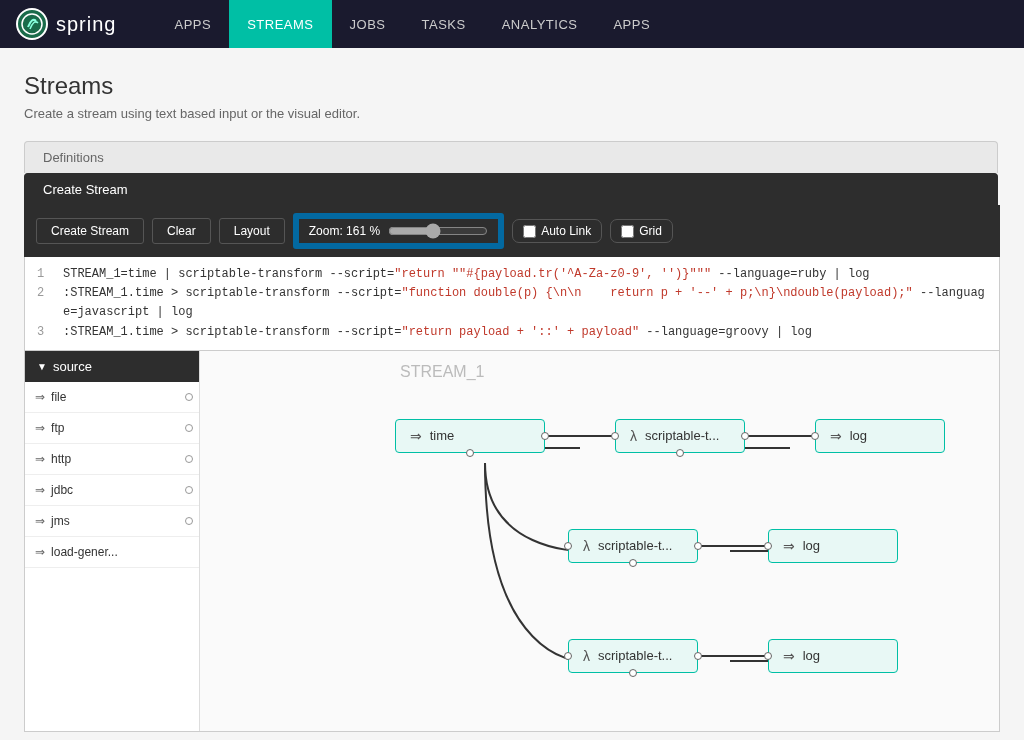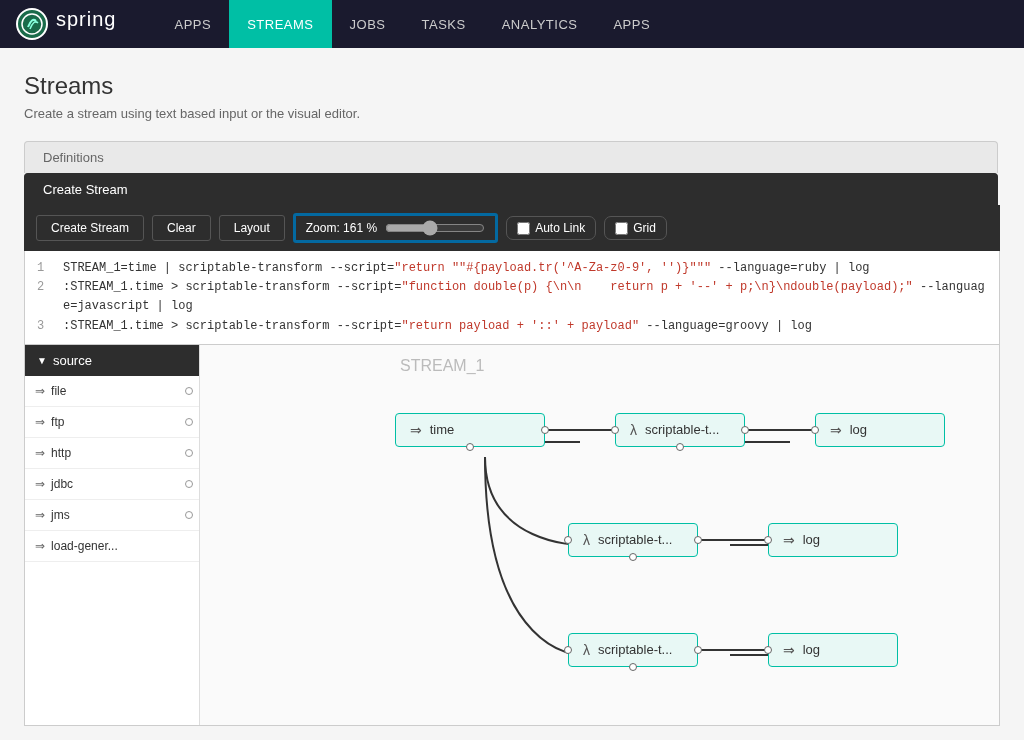--- a/index.html
+++ b/index.html
@@ -1,40 +1,40 @@
 <!DOCTYPE html>
 <html><head>
   <meta charset="utf-8">
   <style>
     * { box-sizing: border-box; margin: 0; padding: 0; }
     body { font-family: 'Helvetica Neue', Arial, sans-serif; background: #f5f5f5; color: #333; font-size: 14px; }
 
     
     nav { background: #1a1a2e; display: flex; align-items: center; height: 48px; padding: 0 16px; }
-    .nav-logo { display: flex; align-items: flex-start; gap: 8px; margin-right: 40px; }
+    .nav-logo { display: flex; align-items: center; gap: 8px; margin-right: 40px; }
     .nav-logo-circle { width: 32px; height: 32px; border-radius: 50%; background: #1a6b4a; border: 2px solid #fff; display: flex; align-items: center; justify-content: center; color: #fff; font-weight: bold; font-size: 12px; }
     .nav-logo-text { color: #fff; font-size: 20px; font-weight: 300; letter-spacing: 1px; }
     .nav-links { display: flex; gap: 0; }
     .nav-link { color: #ccc; text-decoration: none; padding: 0 18px; height: 48px; display: flex; align-items: center; font-size: 13px; font-weight: 500; letter-spacing: 0.5px; }
     .nav-link.active { background: #00bfa5; color: #fff; }
 
     
     .page { padding: 24px 24px 0 24px; }
     .page-title { font-size: 24px; font-weight: 300; color: #333; margin-bottom: 6px; }
     .page-subtitle { color: #666; font-size: 13px; margin-bottom: 20px; }
 
     
     .tabs { display: flex; border-bottom: none; margin-bottom: 0; flex-direction: column; }
     .tab { padding: 8px 18px; cursor: pointer; font-size: 13px; border: 1px solid #ccc; border-bottom: none; background: #e9e9e9; color: #666; border-radius: 4px 4px 0 0; margin-right: 2px; }
     .tab.active { background: #2d2d2d; color: #fff; border-color: #2d2d2d; }
 
     
     .toolbar { background: #2d2d2d; padding: 8px 12px; display: flex; align-items: center; gap: 8px; }
     .toolbar-btn { padding: 5px 14px; border: 1px solid #555; background: transparent; color: #fff; font-size: 12px; cursor: pointer; border-radius: 3px; white-space: nowrap; }
-    .toolbar-zoom { display: flex; align-items: center; gap: 8px; color: #fff; font-size: 12px; background: transparent; border: 3px solid #0369a1; padding: 4px 10px; border-radius: 3px; }
+    .toolbar-zoom { display: flex; align-items: center; gap: 8px; color: #fff; font-size: 12px; background: transparent; border: 6px solid #0369a1; padding: 4px 10px; border-radius: 3px; }
     .zoom-slider { width: 100px; accent-color: #aaa; }
     .toolbar-check { display: flex; align-items: center; gap: 5px; color: #fff; font-size: 12px; border: 1px solid #555; padding: 4px 10px; border-radius: 7px; cursor: pointer; }
     .toolbar-check input { margin: 0; }
 
     
     .code-editor { background: #fff; border: 1px solid #ccc; border-top: none; padding: 8px 12px; font-family: 'Courier New', monospace; font-size: 12px; color: #333; line-height: 1.6; }
     .code-line { display: flex; gap: 10px; }
     .code-num { color: #999; min-width: 16px; }
     .code-text { flex: 1; white-space: pre-wrap; word-break: break-all; }
     .code-string { color: #c0392b; }

